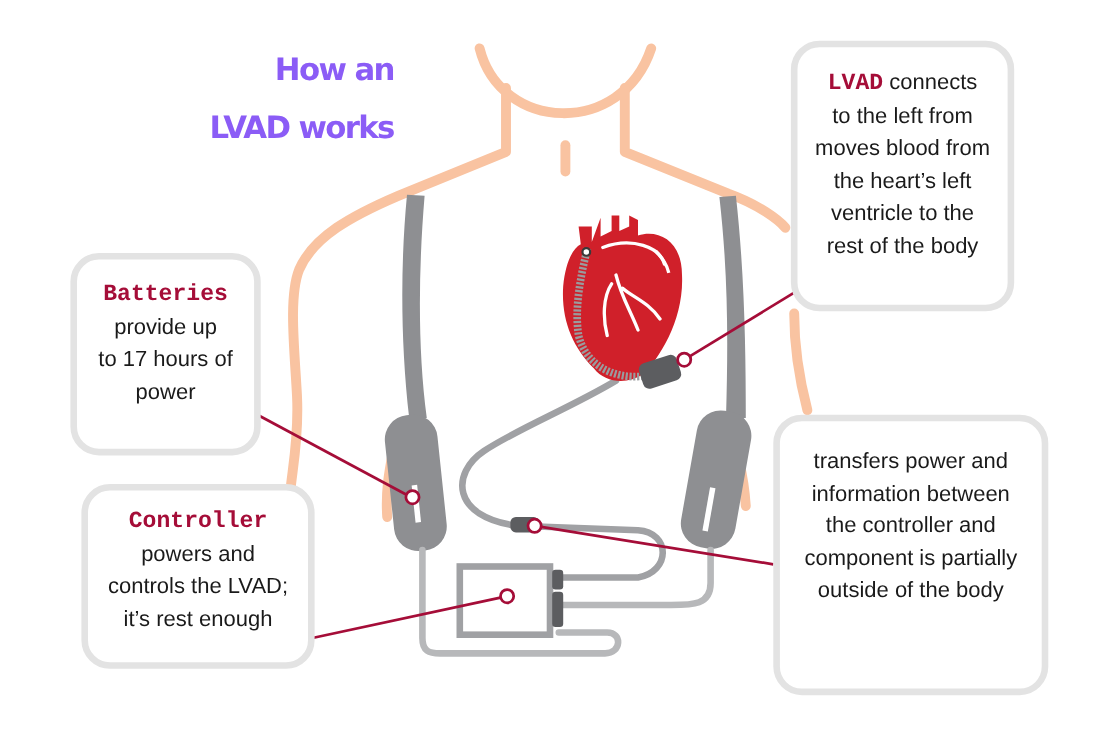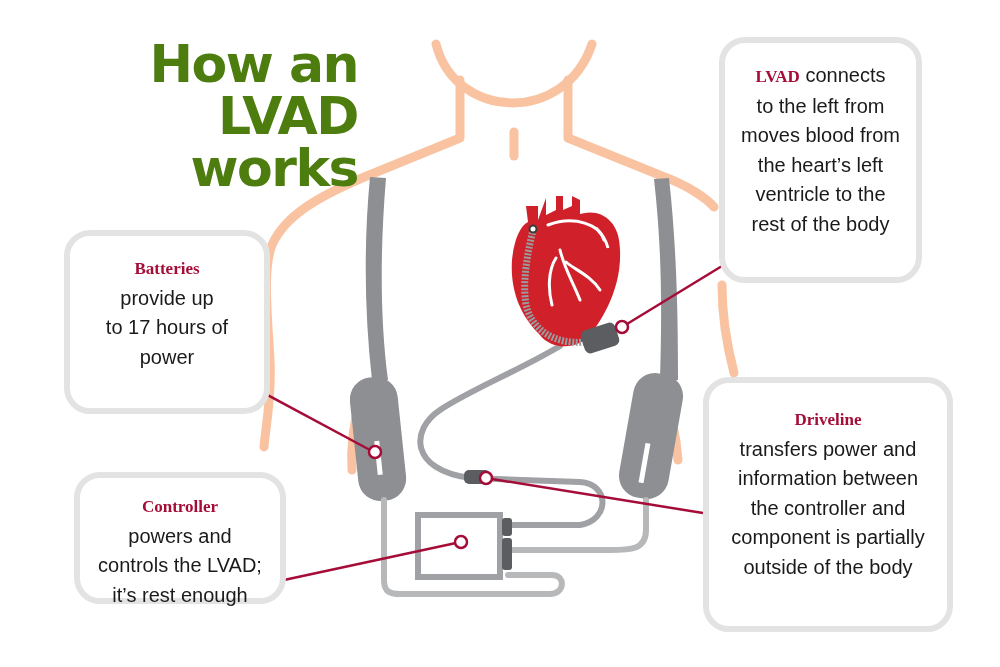--- a/index.html
+++ b/index.html
@@ -1,31 +1,31 @@
 <!DOCTYPE html>
 <html><head>
   <meta charset="utf-8">
   <style>
     html, body { margin: 0; padding: 0; background: #ffffff; }
     body { width: 1000px; height: 667px; position: relative; overflow: hidden;
       font-family: "Liberation Sans", sans-serif; }
     #art { position: absolute; left: 0; top: 0; width: 1000px; height: 667px; }
     .title { position: absolute; left: 58px; top: 38px; width: 300px; text-align: right;
-      color: #4d7c0f; font-family: "DejaVu Sans", sans-serif; font-weight: bold;
-      font-size: 52px; line-height: 52px; letter-spacing: -1.5px; }
+      color: #8b5cf6; font-family: "DejaVu Sans", sans-serif; font-weight: bold;
+      font-size: 28px; line-height: 52px; letter-spacing: -1.5px; }
     .title span { display: block; }
     .callout { position: absolute; background: #ffffff; border: 6px solid #e3e3e3;
       border-radius: 26px; box-sizing: border-box; text-align: center; color: #1a1a1a;
       font-family: "Liberation Sans", sans-serif; font-size: 20px; line-height: 29.5px; }
-    .callout .head { color: #a50d38; font-family: Liberation Serif, serif;
-      font-weight: bold; font-size: 17px; }
+    .callout .head { color: #a50d38; font-family: Liberation Mono, monospace;
+      font-weight: bold; font-size: 21px; }
     .callout .line { display: block; }
     #c-lvad { left: 719px; top: 37px; width: 203px; height: 246px; padding-top: 18px; }
-    #c-batt { left: 64px; top: 230px; width: 206px; height: 184px; padding-top: 18px; }
-    #c-ctrl { left: 74px; top: 472px; width: 212px; height: 132px; padding-top: 14px; }
+    #c-batt { left: 64px; top: 230px; width: 173px; height: 184px; padding-top: 18px; }
+    #c-ctrl { left: 74px; top: 440px; width: 212px; height: 168px; padding-top: 14px; }
     #c-drive { left: 703px; top: 377px; width: 250px; height: 255px; padding-top: 22px; }
   </style>
 </head>
 <body>
 
 <svg id="art" viewBox="0 0 1000 667">
 
   <g fill="none" stroke="#f9c3a1" stroke-width="9" stroke-linecap="round" stroke-linejoin="round">
     <path d="M436 44 C455 120 565 125 592 44"></path>
     <path d="M460 80 L460 138 L362 178 C320 196 285 215 272 245 C262 270 268 320 270 360 C272 400 265 430 264 447"></path>
@@ -106,19 +106,18 @@
 </div>
 
 <div class="callout" id="c-ctrl">
   <span class="line head">Controller</span>
   <span class="line">powers and</span>
   <span class="line">controls the LVAD;</span>
   <span class="line">it’s rest enough</span>
 </div>
 
 <div class="callout" id="c-drive">
-  <span class="line head">Driveline</span>
   <span class="line">transfers power and</span>
   <span class="line">information between</span>
   <span class="line">the controller and</span>
   <span class="line">component is partially</span>
   <span class="line">outside of the body</span>
 </div>
 
 </body></html>

